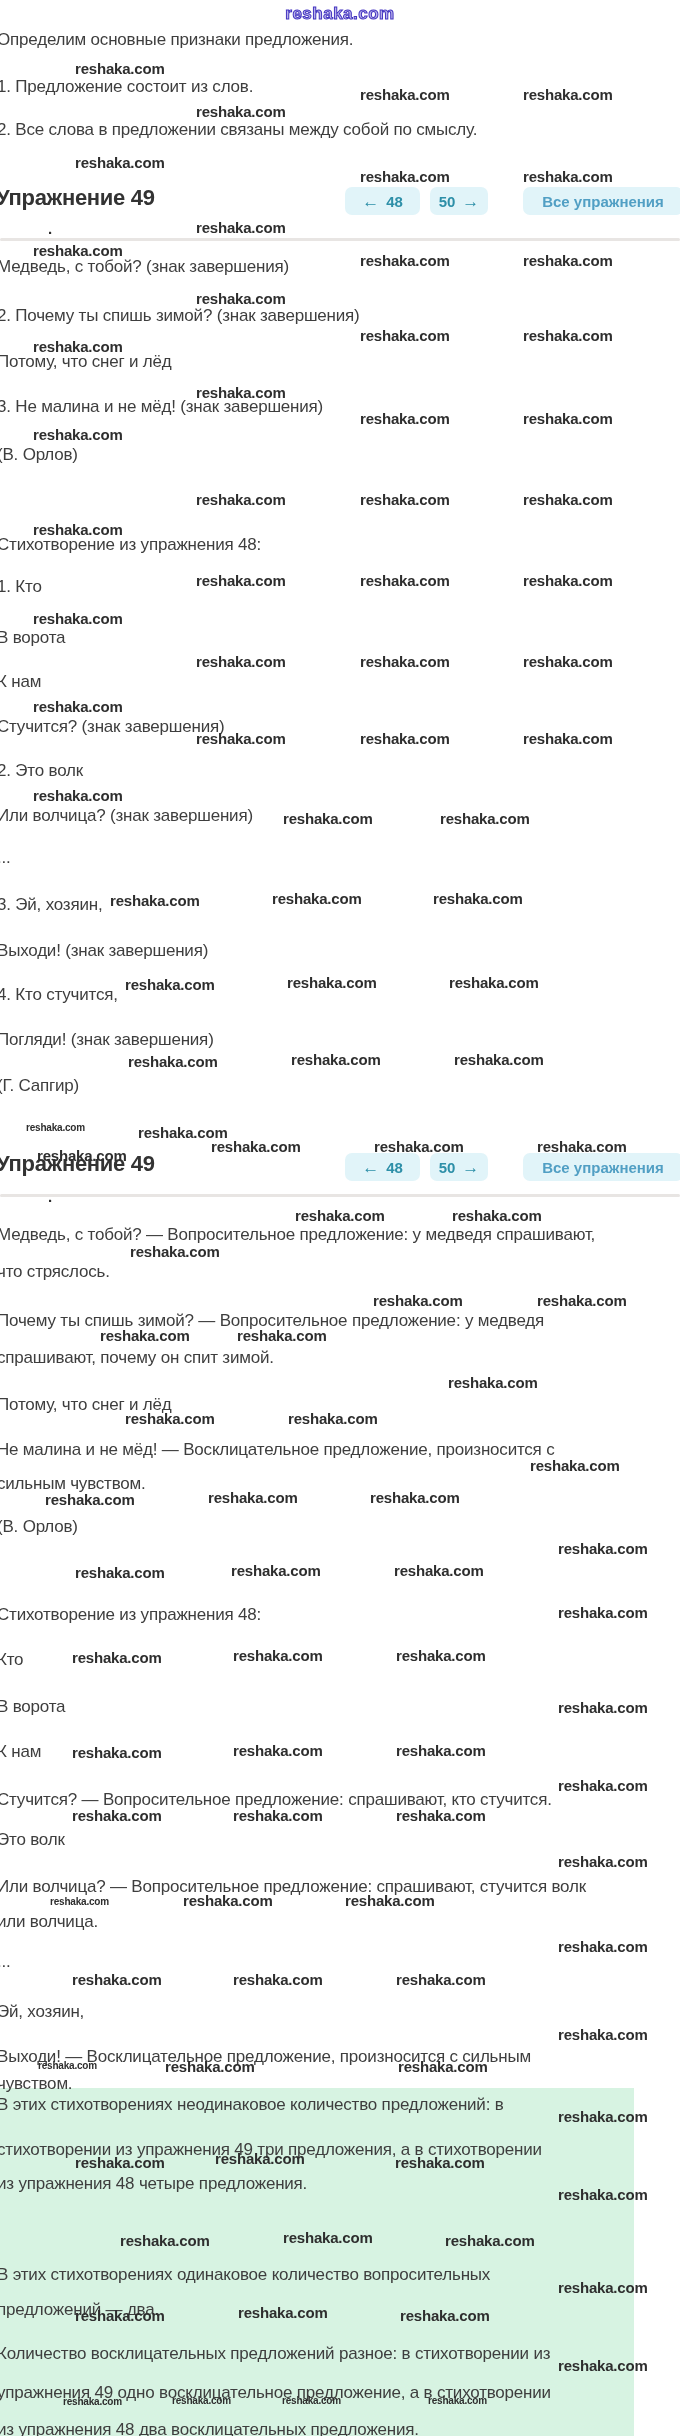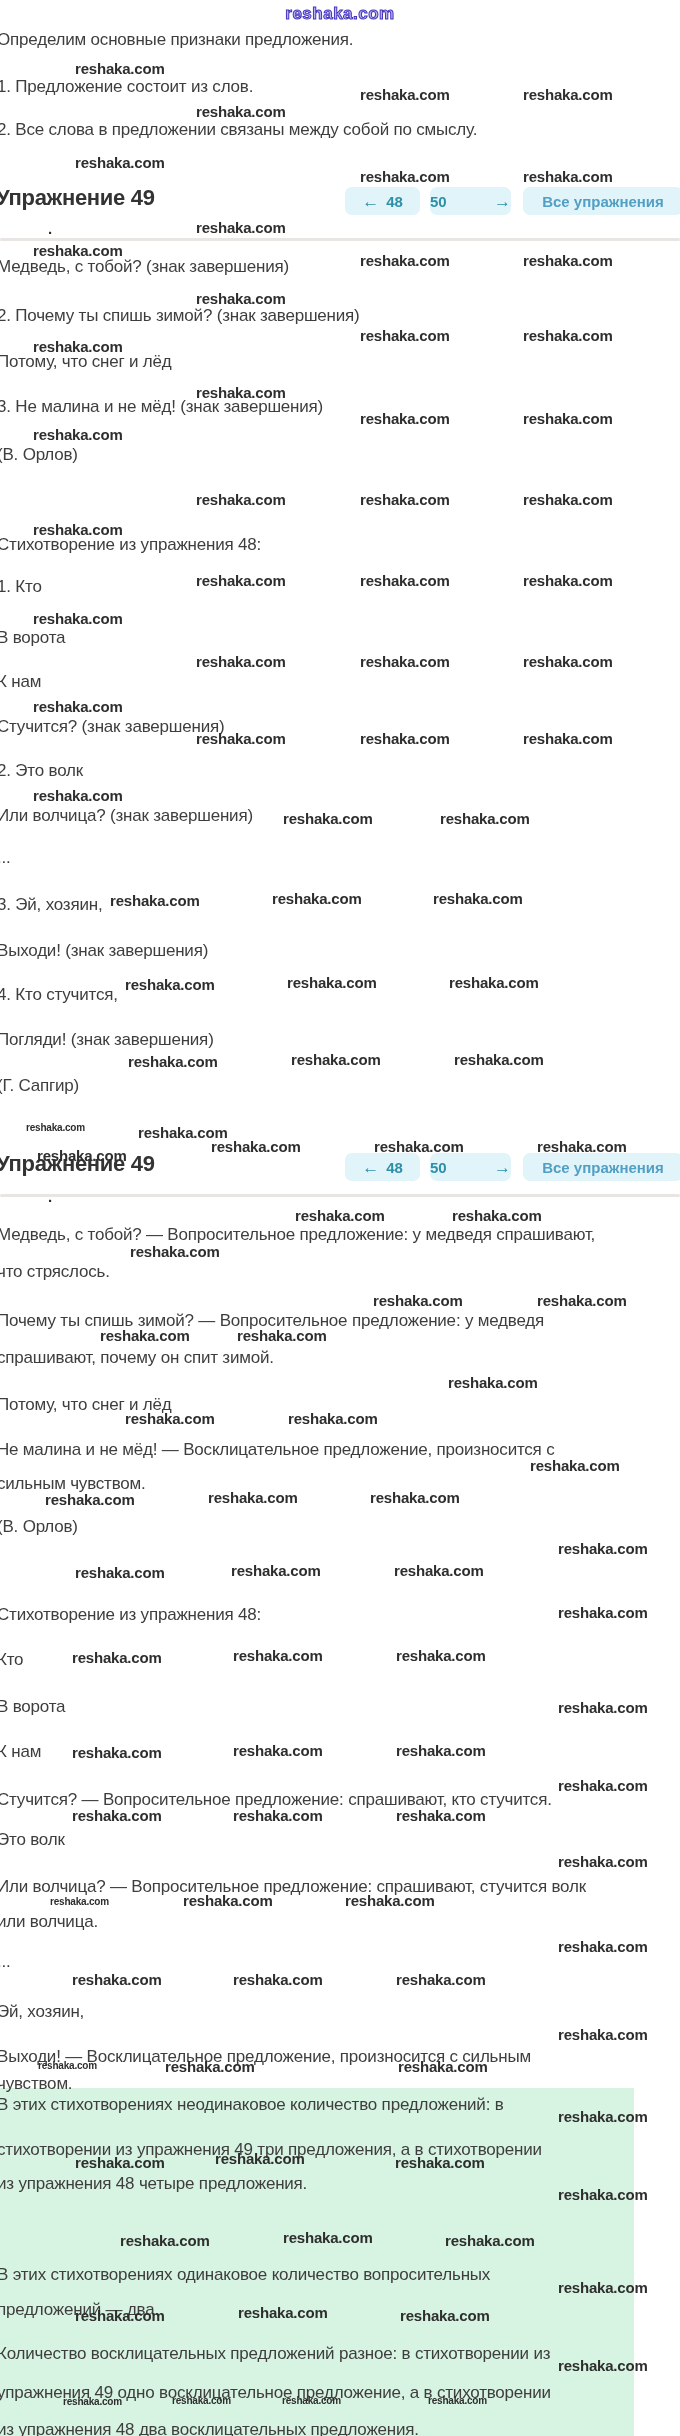--- a/index.html
+++ b/index.html
@@ -27,21 +27,21 @@
     position:absolute;left:-4px;top:1px;margin:0;
     font-size:22px;font-weight:700;color:#333;letter-spacing:-.3px;white-space:nowrap;
   }
   .navbtn{
     position:absolute;top:3px;height:28px;border:none;border-radius:7px;
     background:#e1f4f9;display:flex;align-items:center;justify-content:center;gap:7px;
     font-family:"Liberation Sans", sans-serif;font-size:15px;font-weight:600;
     color:#2d8fa8;cursor:pointer;padding:0;
   }
   .btn-prev{left:345px;width:75px;}
-  .btn-next{left:430px;width:81px;justify-content:space-between;}
+  .btn-next{left:430px;width:58px;}
   .btn-all{left:523px;width:160px;color:#519fc4;font-weight:600;}
   .arrow{font-size:17px;line-height:1;}
   .divider{
     position:absolute;left:0;width:680px;height:3px;border-radius:3px;background:#e8e5e3;
   }
   .div1{top:238px}
   .div2{top:1194px}
   .conclusion-bg{
     position:absolute;left:-8px;top:2088px;width:642px;height:348px;background:#d7f3e2;
   }

